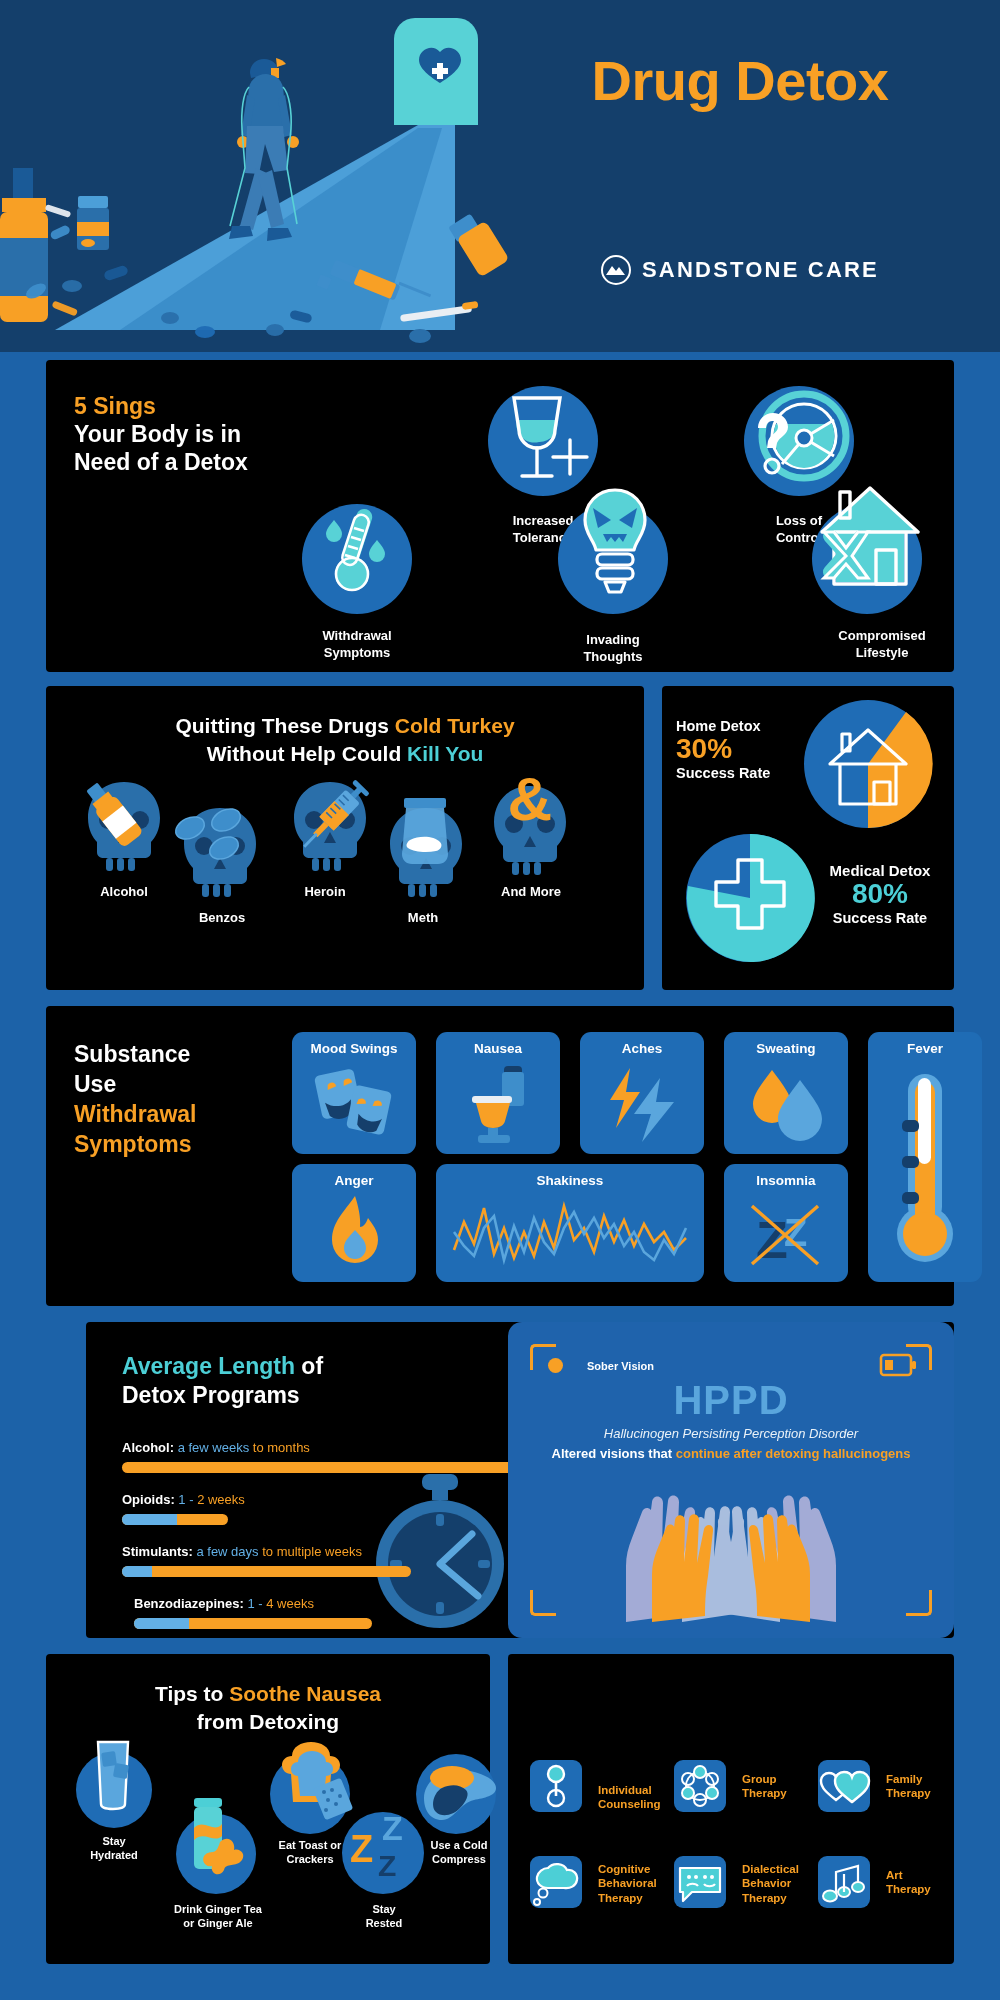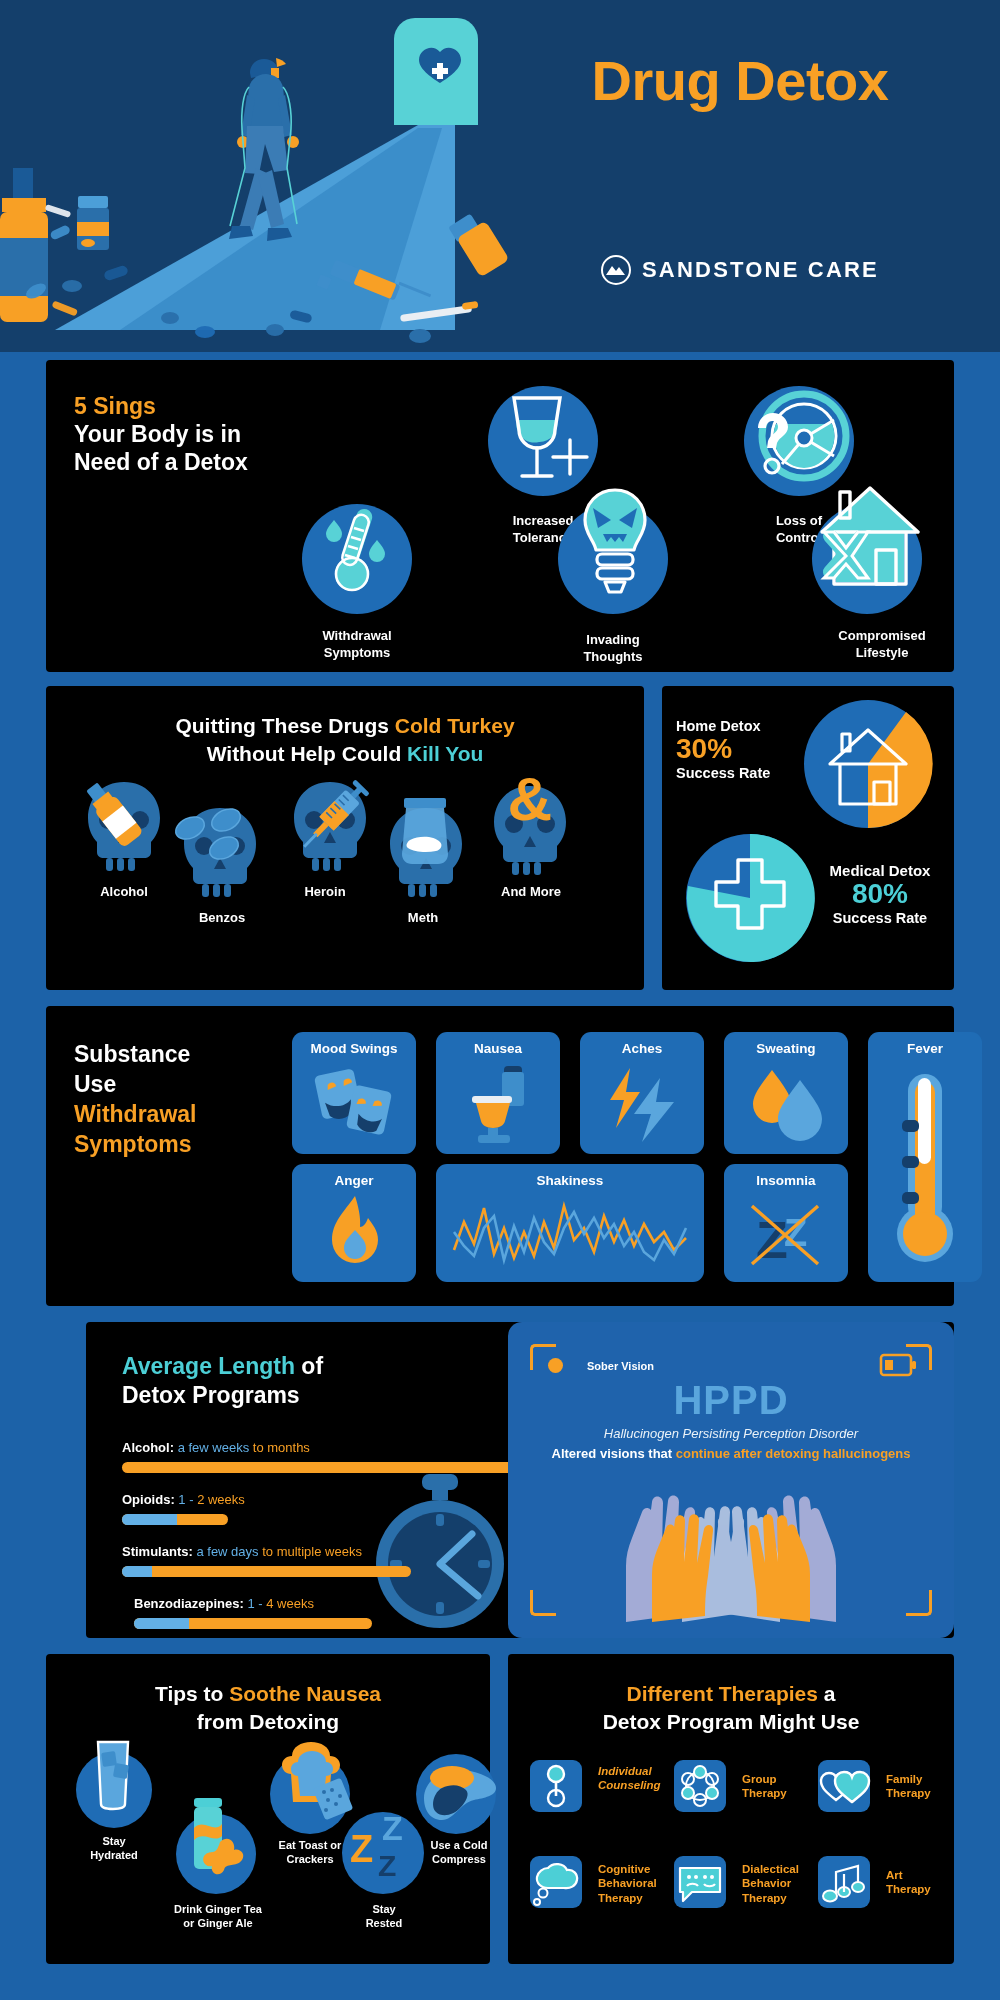--- a/index.html
+++ b/index.html
@@ -579,33 +579,29 @@
     <div class="circ" style="left:370px;top:100px;width:80px;height:80px;"></div>
     <svg style="position:absolute;left:374px;top:106px" width="76" height="68" viewBox="0 0 76 68">
       <path d="M4 38c0-16 16-28 34-28 18 0 38 8 38 18 0 8-12 10-22 12-14 3-20 20-32 20C10 60 4 50 4 38z" fill="#5aa6dd"></path>
       <ellipse cx="32" cy="18" rx="22" ry="12" fill="#f8a025"></ellipse>
       <path d="M22 28c8-4 18-4 24 2 4 4 0 12-6 18-6 7-18 10-24 4-6-6-2-20 6-24z" fill="#153f6b"></path>
     </svg>
     <div class="lbl" style="left:366px;top:184px;width:94px;font-size:11px;">Use a Cold<br>Compress</div>
   </div>
 
   <div class="card" style="left:508px; top:1654px; width:446px; height:310px;">
-    <div style="position:absolute;left:0;top:26px;width:100%;text-align:center;font-size:21px;font-weight:bold;line-height:1.32;">
-      <span class="amber">Different Therapies</span><span> a</span><br>
-      <span>Detox Program Might Use</span>
-    </div>
 
     <div class="th-ico" style="left:22px;top:106px;">
       <svg width="52" height="52" viewBox="0 0 52 52">
         <line x1="26" y1="16" x2="26" y2="36" stroke="#ffffff" stroke-width="2.6"></line>
         <circle cx="26" cy="14" r="8" fill="#4ccfd6" stroke="#ffffff" stroke-width="2.4"></circle>
         <circle cx="26" cy="38" r="8" fill="none" stroke="#ffffff" stroke-width="2.4"></circle>
       </svg>
     </div>
-    <div class="th-lab" style="left:90px;top:110px;font-style:italic;">Individual<br>Counseling</div>
+    <div class="th-lab" style="left:90px;top:129px;">Individual<br>Counseling</div>
 
     <div class="th-ico" style="left:166px;top:106px;">
       <svg width="52" height="52" viewBox="0 0 52 52">
         <circle cx="26" cy="26" r="14" fill="none" stroke="#ffffff" stroke-width="1.8"></circle>
         <circle cx="26" cy="12" r="6" fill="#4ccfd6" stroke="#ffffff" stroke-width="2"></circle>
         <circle cx="38" cy="19" r="6" fill="none" stroke="#ffffff" stroke-width="2"></circle>
         <circle cx="38" cy="33" r="6" fill="#4ccfd6" stroke="#ffffff" stroke-width="2"></circle>
         <circle cx="26" cy="40" r="6" fill="none" stroke="#ffffff" stroke-width="2"></circle>
         <circle cx="14" cy="33" r="6" fill="#4ccfd6" stroke="#ffffff" stroke-width="2"></circle>
         <circle cx="14" cy="19" r="6" fill="none" stroke="#ffffff" stroke-width="2"></circle>

